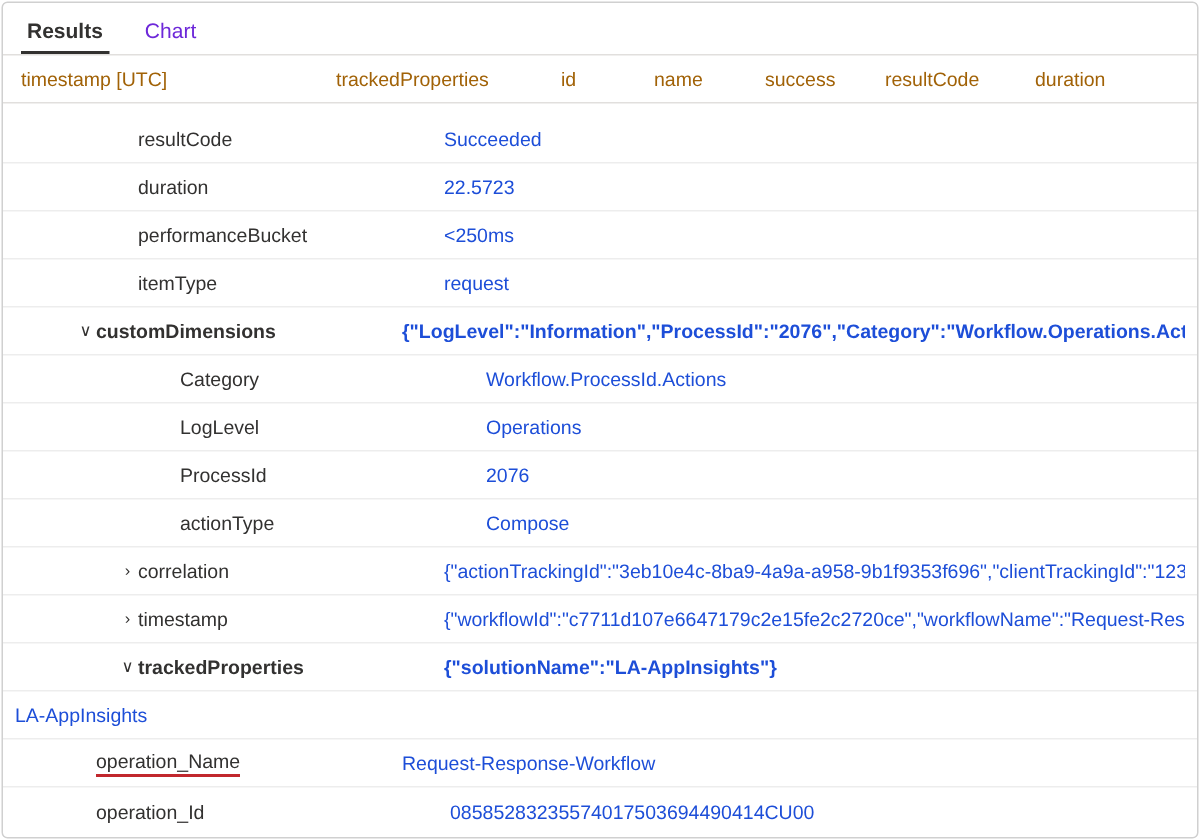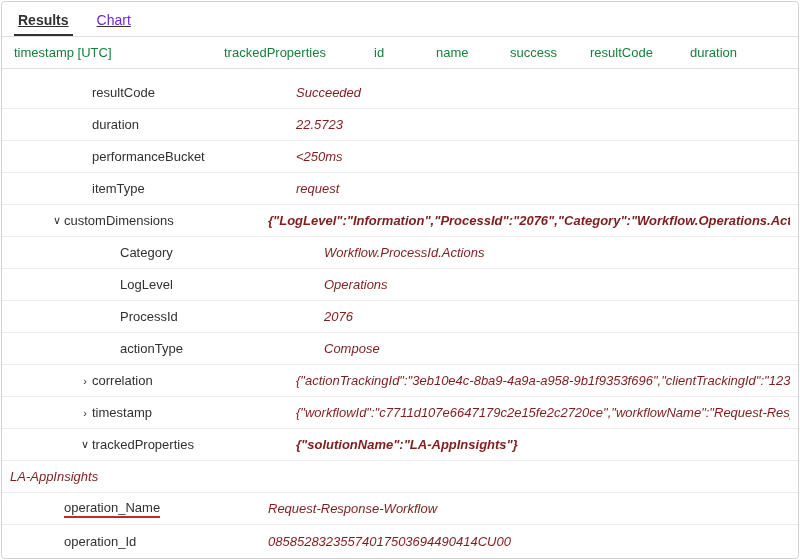--- a/index.html
+++ b/index.html
@@ -18,77 +18,75 @@
     width: 798px;
     height: 558px;
     margin: 1px;
     display: flex;
     flex-direction: column;
   }
   .tabs {
     display: flex;
     padding: 6px 12px 0 12px;
     gap: 20px;
-    text-decoration: underline;
   }
   .tab {
     padding: 4px 4px 6px 4px;
     font-size: 14px;
     color: #6d28d9;
     cursor: pointer;
   }
   .tab.active {
     color: #323130;
     font-weight: 600;
     border-bottom: 2px solid #323130;
   }
   .divider { border-top: 1px solid #e1dfdd; }
   .headers {
     display: flex;
     align-items: center;
     padding: 8px 12px;
     font-size: 13px;
-    color: #15803d;
+    color: #a16207;
     border-bottom: 1px solid #e1dfdd;
   }
   .headers .col { padding-right: 16px; white-space: nowrap; }
   .body {
     flex: 1;
     overflow: hidden;
     padding: 8px 0 0 0;
   }
   .row {
     display: flex;
     align-items: center;
     min-height: 32px;
     border-bottom: 1px solid #ededed;
     padding: 0 8px;
     font-size: 13px;
   }
-  .row:last-child { border-bottom: none; }
+  .row:last-child { border-bottom: none; gap: 32px; }
   .chev {
     width: 14px;
     flex: 0 0 14px;
     text-align: center;
     color: #323130;
     cursor: pointer;
     font-size: 11px;
     user-select: none;
   }
   .key {
     padding-right: 16px;
     color: #323130;
   }
-  .key.bold { font-weight: 400; }
+  .key.bold { font-weight: 700; }
   .val {
     flex: 1;
-    color: #7f1d1d;
+    color: #1d4ed8;
     white-space: nowrap;
     overflow: hidden;
-    font-style: italic;
   }
   .val.bold { font-weight: 600; }
   .indent-1 .key-area { margin-left: 40px; }
   .indent-2 .key-area { margin-left: 68px; }
   .indent-3 .key-area { margin-left: 96px; }
   .indent-4 .key-area { margin-left: 124px; }
   .key-area {
     display: flex;
     align-items: center;
     min-width: 208px;

